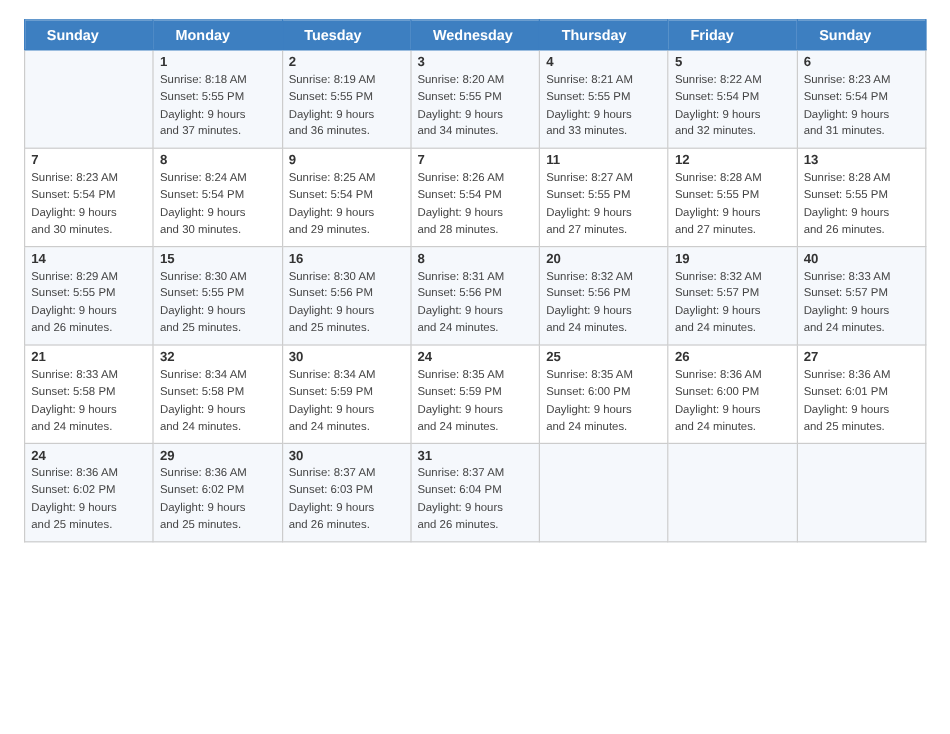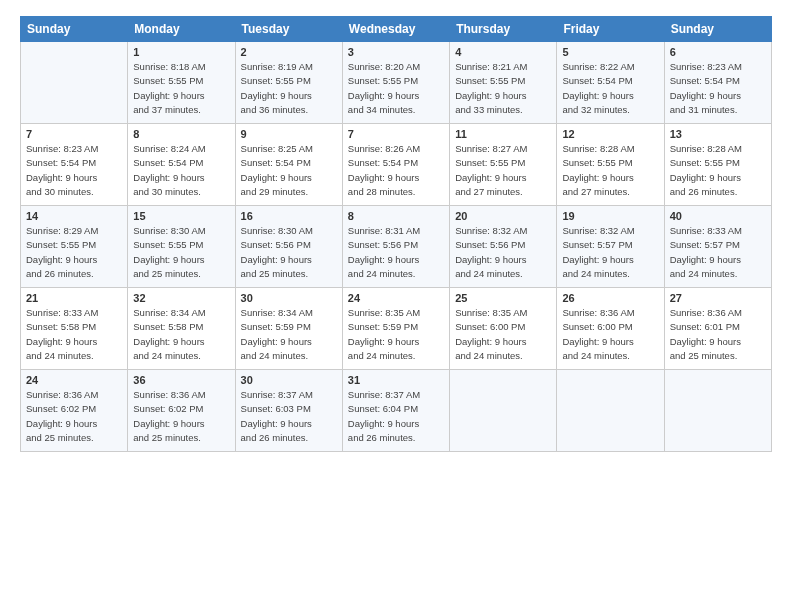--- a/index.html
+++ b/index.html
@@ -52,21 +52,21 @@
     table {
       width: 100%;
       border-collapse: collapse;
       table-layout: fixed;
     }
     thead th {
       background-color: #3d7fc1;
       color: #fff;
       font-size: 12px;
       font-weight: bold;
-      padding: 5px 6px;
+      padding: 5px 18px;
       text-align: left;
       border: 1px solid #3d7fc1;
     }
     tbody td {
       vertical-align: top;
       border: 1px solid #ccc;
       padding: 4px 5px;
       font-size: 9.5px;
       color: #333;
       height: 82px;
@@ -223,21 +223,21 @@
             <span class="day-num">27</span>
             <div class="day-info">Sunrise: 8:36 AM<br>Sunset: 6:01 PM<br>Daylight: 9 hours<br>and 25 minutes.</div>
           </td>
         </tr>
         <tr>
           <td>
             <span class="day-num">24</span>
             <div class="day-info">Sunrise: 8:36 AM<br>Sunset: 6:02 PM<br>Daylight: 9 hours<br>and 25 minutes.</div>
           </td>
           <td>
-            <span class="day-num">36</span>
+            <span class="day-num">29</span>
             <div class="day-info">Sunrise: 8:36 AM<br>Sunset: 6:02 PM<br>Daylight: 9 hours<br>and 25 minutes.</div>
           </td>
           <td>
             <span class="day-num">30</span>
             <div class="day-info">Sunrise: 8:37 AM<br>Sunset: 6:03 PM<br>Daylight: 9 hours<br>and 26 minutes.</div>
           </td>
           <td>
             <span class="day-num">31</span>
             <div class="day-info">Sunrise: 8:37 AM<br>Sunset: 6:04 PM<br>Daylight: 9 hours<br>and 26 minutes.</div>
           </td>

